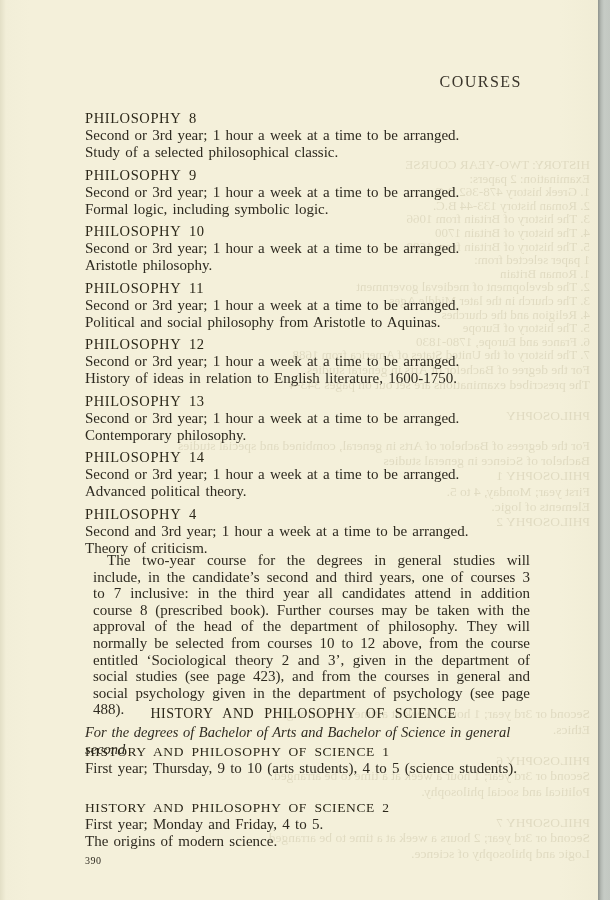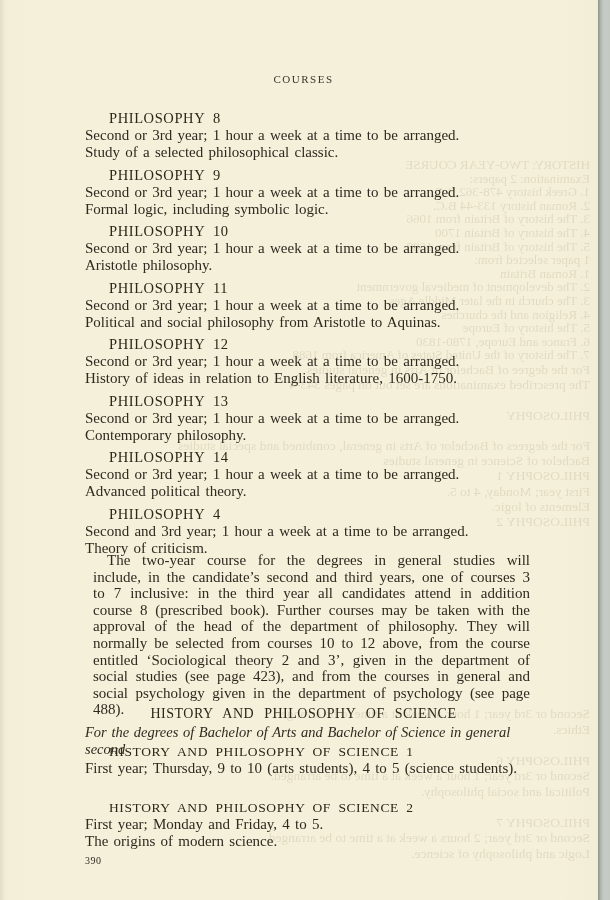--- a/index.html
+++ b/index.html
@@ -11,27 +11,27 @@
   .page{
     position:absolute;left:0;top:0;width:598px;height:900px;
     background:linear-gradient(90deg,#e3dfc6 0px,#f2eed8 6px,#f4f0da 30px,#f4f0da 560px,#f1edd6 598px);
   }
   .scan-edge{
     position:absolute;right:0;top:0;width:12px;height:900px;
     background:linear-gradient(90deg,#8d928c 0px,#b4b9b3 3px,#c6cbc5 6px,#c3c8c2 12px);
   }
   .content{position:absolute;left:85px;top:0;width:437px;color:#2e2a20;}
   .running-head{
-    position:absolute;top:73px;left:0;width:437px;text-align:center;
-    font-size:11px;letter-spacing:1.5px;color:#3a352b;
+    position:absolute;top:73px;left:0;width:437px;text-align:right;
+    font-size:16px;letter-spacing:1.5px;color:#3a352b;
   }
   .entry{position:absolute;left:0;width:437px;}
   .ctitle{
     font-size:14.5px;letter-spacing:.6px;word-spacing:4px;
-    line-height:17px;color:#2b2719;margin-left:24px;
+    line-height:17px;color:#2b2719;
   }
   .cline{font-size:15px;line-height:17px;word-spacing:1.5px;}
   .para{
     position:absolute;left:0;top:552px;width:437px;
     font-size:15px;line-height:16.6px;text-align:justify;text-indent:14px;
     word-spacing:2px;
     margin-left:8px;
   }
   .sec-head{
     position:absolute;top:706px;left:0;width:437px;text-align:center;

